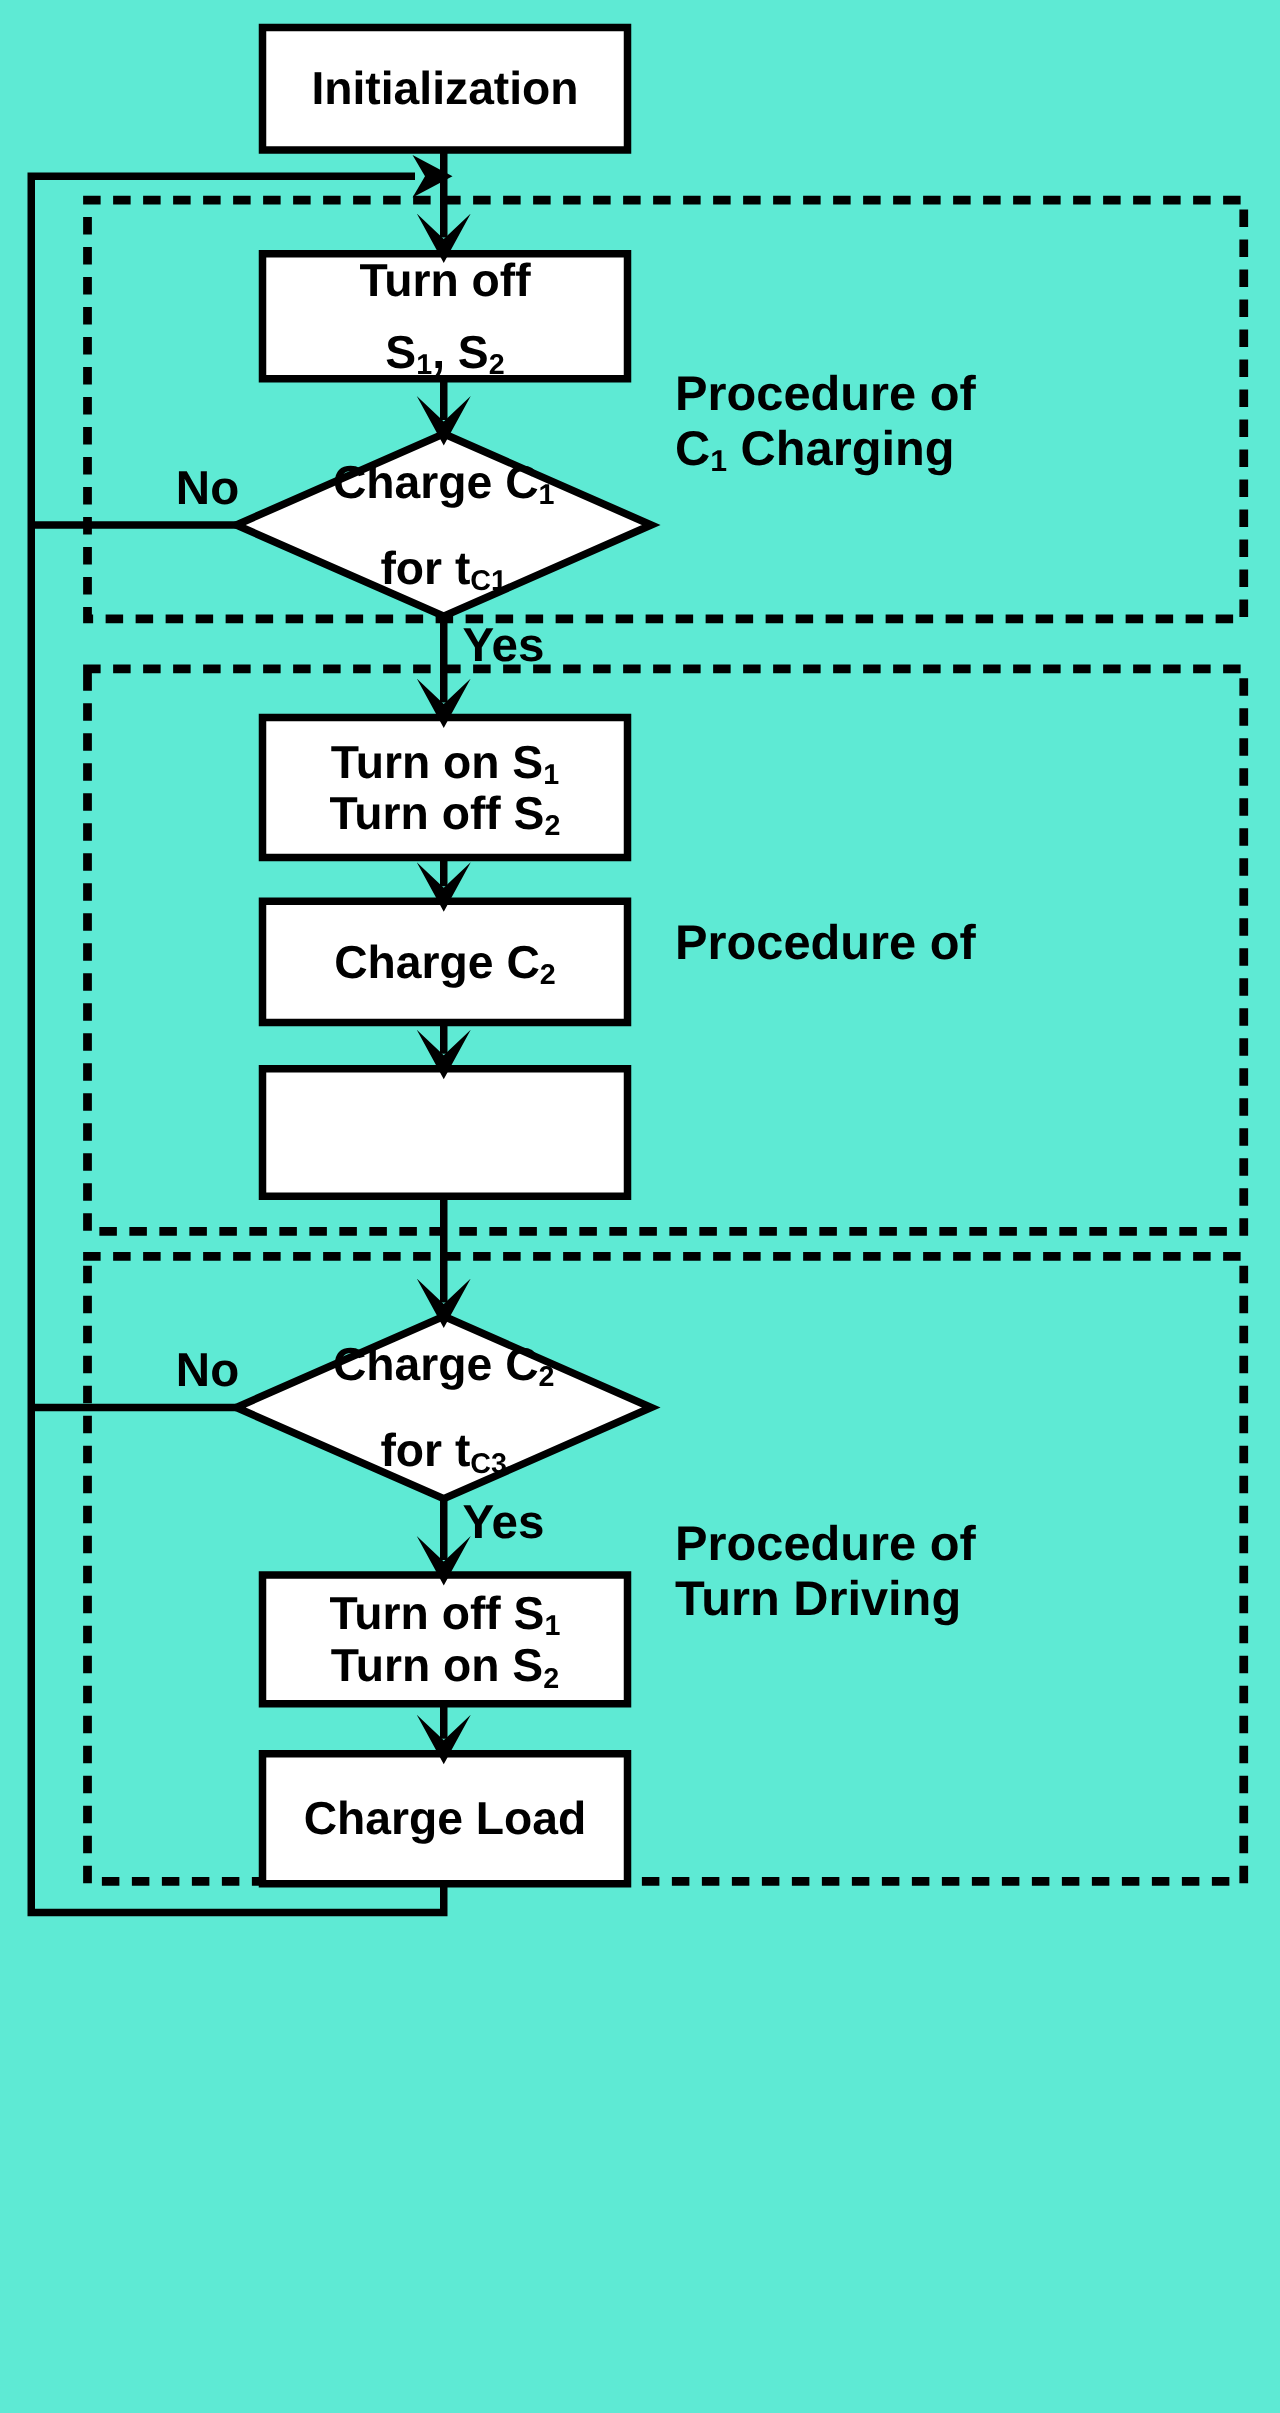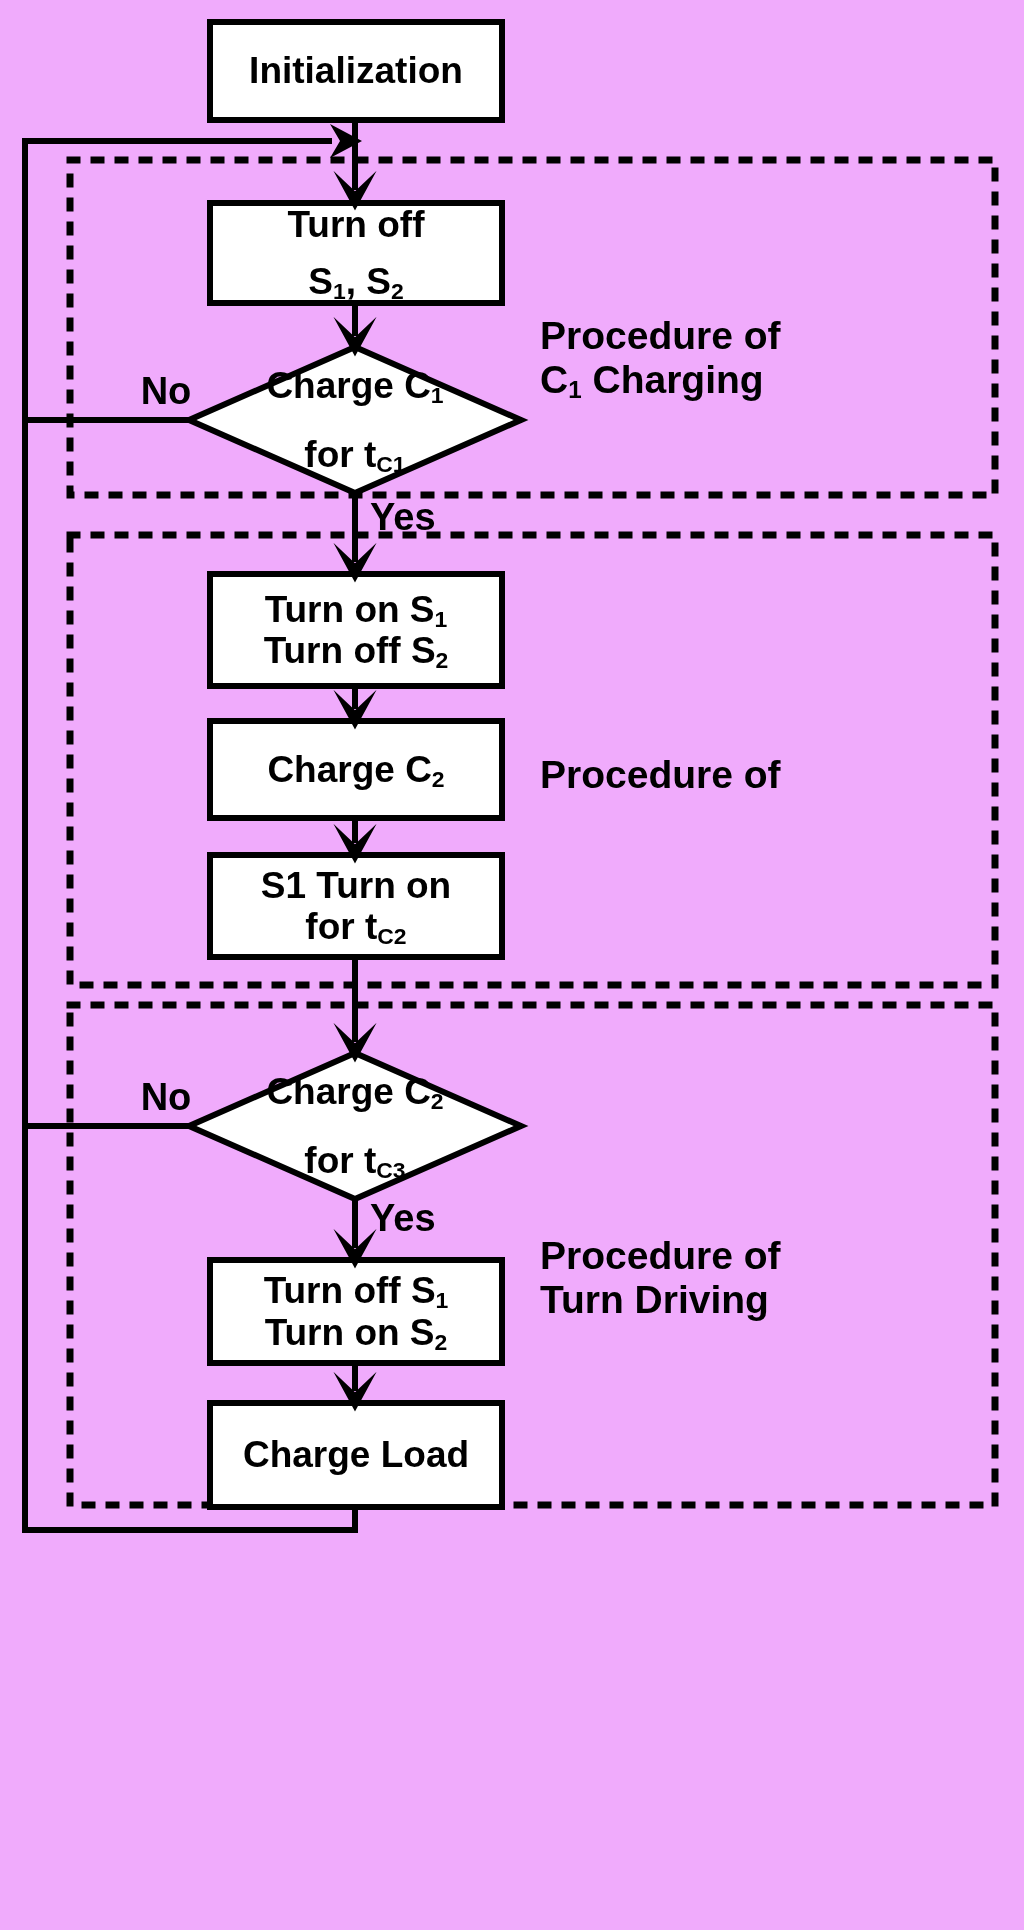--- a/index.html
+++ b/index.html
@@ -7,21 +7,21 @@
     padding: 0;
     background: #ffffff;
   }
   body {
     font-family: "Liberation Sans", sans-serif;
   }
   #flowchart-root {
     position: relative;
     width: 1024px;
     height: 1930px;
-    background: #f0abfc;
+    background: #5eead4;
     overflow: hidden;
   }
   svg.layer {
     position: absolute;
     top: 0;
     left: 0;
     width: 1024px;
     height: 1930px;
   }
   .node-text {
@@ -42,21 +42,20 @@
   }
   .decision-text {
     font-size: 37px;
     gap: 28px;
   }
   .group-label {
     font-size: 39px;
     font-weight: bold;
     text-align: left;
     align-items: flex-start;
-    margin-top: 20px;
   }
   .edge-label {
     font-size: 38px;
     font-weight: bold;
     justify-content: center;
   }
   sub {
     font-size: 0.62em;
     vertical-align: baseline;
     position: relative;
@@ -141,24 +140,20 @@
 
   <div class="node-text proc-box-text" style="left:210px; top:574px; width:292px; height:112px;">
     <span class="line-row"><span>Turn on S</span><sub>1</sub></span>
     <span class="line-row"><span>Turn off S</span><sub>2</sub></span>
   </div>
 
   <div class="node-text proc-box-text" style="left:210px; top:721px; width:292px; height:97px;">
     <span class="line-row"><span>Charge C</span><sub>2</sub></span>
   </div>
 
-  <div class="node-text proc-box-text" style="left:210px; top:855px; width:292px; height:102px;">
-    <span class="line-row">S1 Turn on</span>
-    <span class="line-row"><span>for t</span><sub>C2</sub></span>
-  </div>
 
   <div class="node-text decision-text" style="left:215px; top:1071px; width:280px; height:110px;">
     <span class="line-row"><span>Charge C</span><sub>2</sub></span>
     <span class="line-row"><span>for t</span><sub>C3</sub></span>
   </div>
 
   <div class="node-text proc-box-text" style="left:210px; top:1260px; width:292px; height:103px;">
     <span class="line-row"><span>Turn off S</span><sub>1</sub></span>
     <span class="line-row"><span>Turn on S</span><sub>2</sub></span>
   </div>

